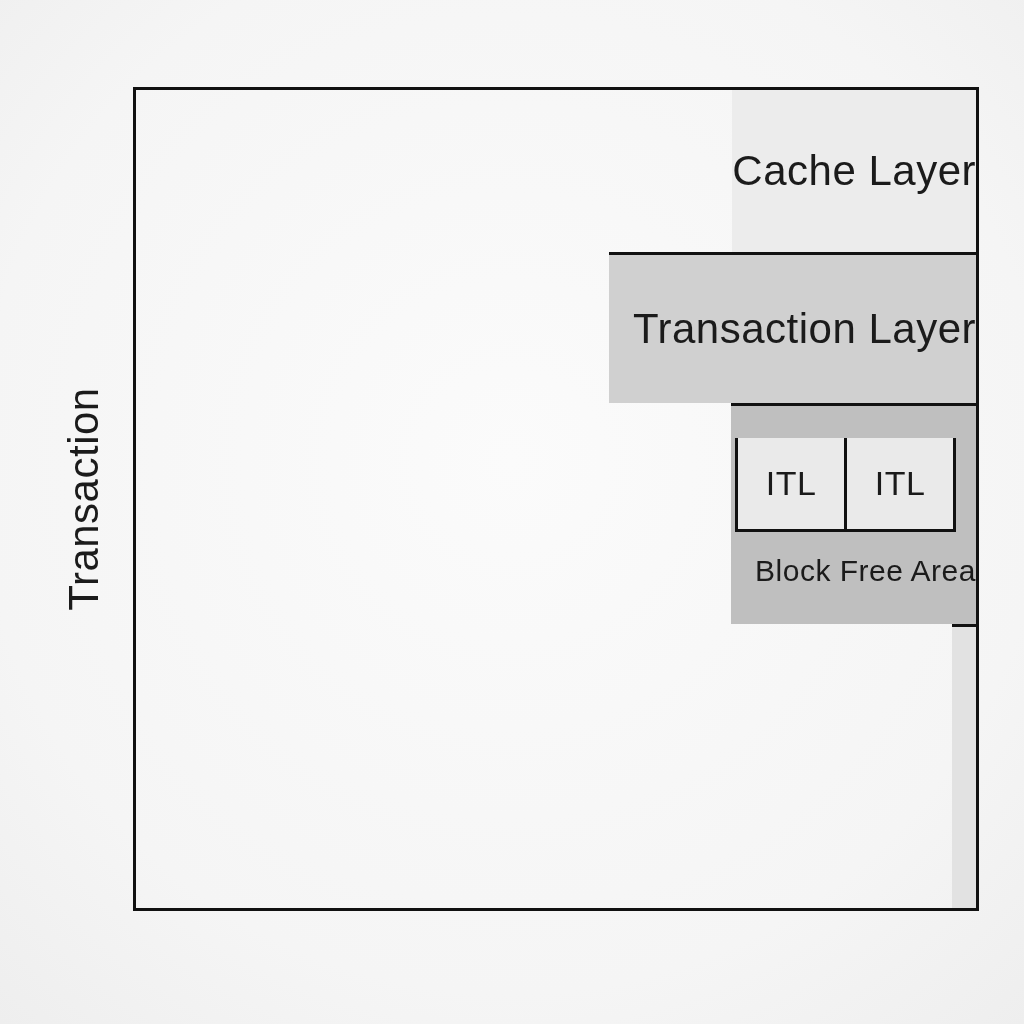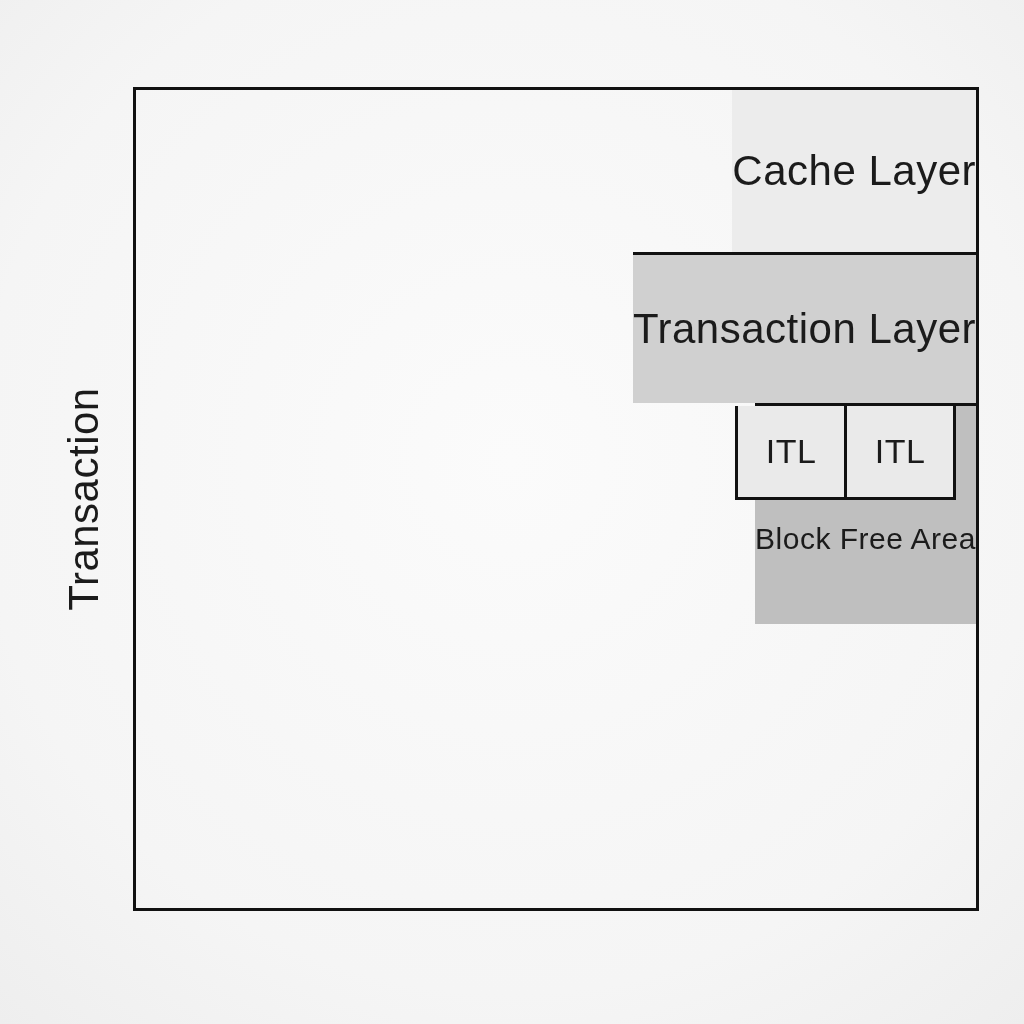--- a/index.html
+++ b/index.html
@@ -31,34 +31,35 @@
   }
   .layer {
     box-sizing: border-box;
     display: flex;
     align-items: center;
     justify-content: center;
     color: #1b1b1b;
     font-size: 42px;
     letter-spacing: 0.5px;
   }
-  .layer + .layer { border-top: 3px solid #111; }
+  .layer + .layer { border-top: 3px solid #111; padding-left: 24px; }
   .layer-cache { height: 162px; background: #ececec; }
   .layer-transaction { height: 151px; background: #d0d0d0; }
   .layer-blockfree {
     height: 221px;
     background: #bfbfbf;
     flex-direction: column;
     justify-content: flex-start;
   }
   .itl-row {
     display: flex;
     justify-content: center;
     width: 100%;
     transform: translateX(-20px);
+    margin-top: 32px;
   }
   .itl-box {
     box-sizing: border-box;
     width: 112px;
     height: 94px;
     background: #eaeaea;
     border: 3px solid #111;
     border-top: none;
     display: flex;
     align-items: center;

